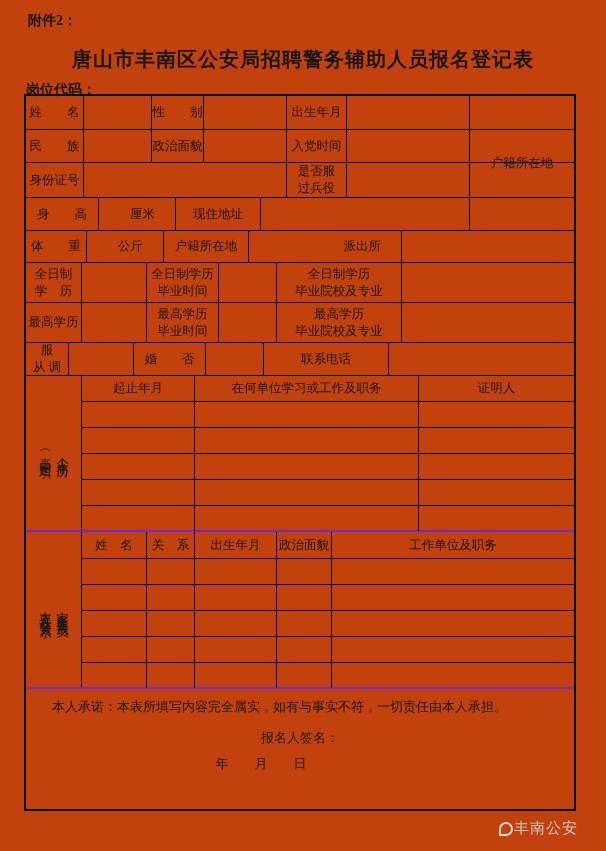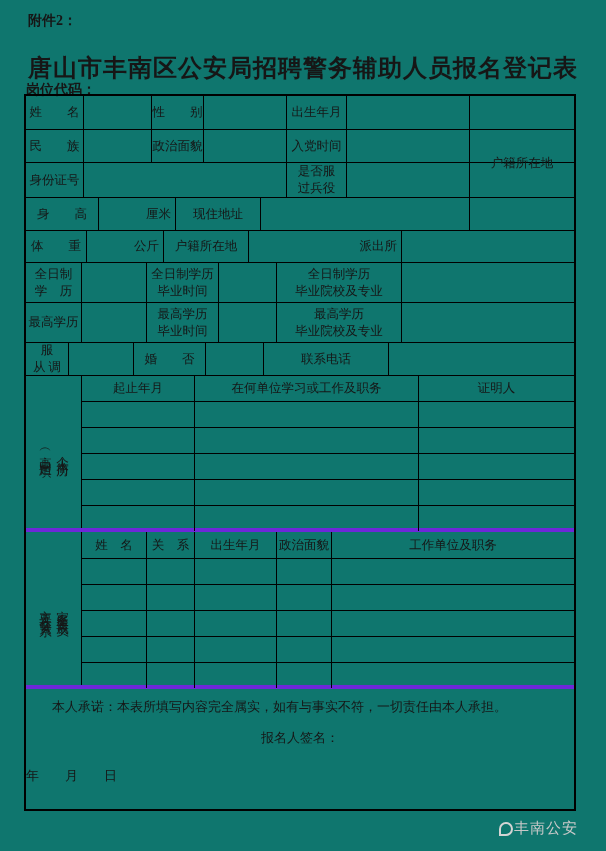--- a/index.html
+++ b/index.html
@@ -1,53 +1,53 @@
 <!DOCTYPE html>
 <html><head>
 <meta charset="utf-8">
 <style>
   * { margin:0; padding:0; box-sizing:border-box; }
   html,body { background:#e9e9e9; }
   .sheet {
-    position:relative; width:606px; height:851px; background:#0f766e;
+    position:relative; width:606px; height:851px; background:#c2410c;
     font-family:"Liberation Serif","DejaVu Serif",serif; color:#161616;
     overflow:hidden;
   }
   .attachment { position:absolute; top:12px; left:28px; font-size:14px; font-weight:bold; }
-  .title { position:absolute; top:52px; left:0; width:100%; text-align:center;
-           font-size:24px; font-weight:bold; letter-spacing:1px; }
+  .title { position:absolute; top:46px; left:0; width:100%; text-align:center;
+           font-size:20px; font-weight:bold; letter-spacing:1px; }
   .code  { position:absolute; top:81px; left:26px; font-size:14px; font-weight:bold; }
 
   .form { position:absolute; top:94px; left:24px; width:552px; height:717px;
           border:2px solid #000; display:flex; flex-direction:column; }
 
   .row { display:flex; width:548px; flex-shrink:0; }
   .bb  { border-bottom:1px solid #000; }
   .cell { flex-shrink:0; display:flex; align-items:center; justify-content:center;
           font-size:12.5px; line-height:1.35; text-align:center; white-space:pre-line;
           border-right:1px solid #000; overflow:hidden; }
   .nr { border-right:none; }
-  .unit { justify-content:flex-end; padding-right:4px; }
+  .unit { justify-content:flex-end; padding-right:20px; }
 
   .top-section { display:flex; border-bottom:1px solid #000; height:135px; }
   .top-left { width:443px; display:flex; flex-direction:column; }
   .photo-cell { width:105px; border-left:1px solid #000; display:flex;
                 align-items:center; justify-content:center; font-size:12.5px; }
 
-  .vsection { display:flex; border-bottom:4px solid #6d28d9; }
+  .vsection { display:flex; border-bottom:2px solid #6d28d9; }
   .vlabel-cell { width:56px; border-right:1px solid #000; display:flex;
                  align-items:center; justify-content:center; }
   .vlabel { writing-mode:vertical-rl; font-size:12.5px; letter-spacing:3px; }
   .vlabel div { text-align:center; }
   .vblock { width:492px; display:flex; flex-direction:column; }
 
   .pledge { height:86px; padding-top:9px; font-size:13px; }
   .pledge-line1 { padding-left:26px; }
   .pledge-line2 { text-align:center; margin-top:13px; }
-  .pledge-line3 { text-align:left; padding-right:78px; margin-top:20px; }
+  .pledge-line3 { text-align:center; padding-right:78px; margin-top:8px; }
 
   .watermark { position:absolute; top:819px; right:28px; display:flex; align-items:center;
                gap:1px; color:#c9c9c9; font-size:15px; letter-spacing:1px; }
   .wm-icon { width:14px; height:14px; border:2px solid #d4d4d4; border-radius:50% 50% 50% 0;
              display:inline-block; }
 </style>
 </head>
 <body>
 
 <div class="sheet">

